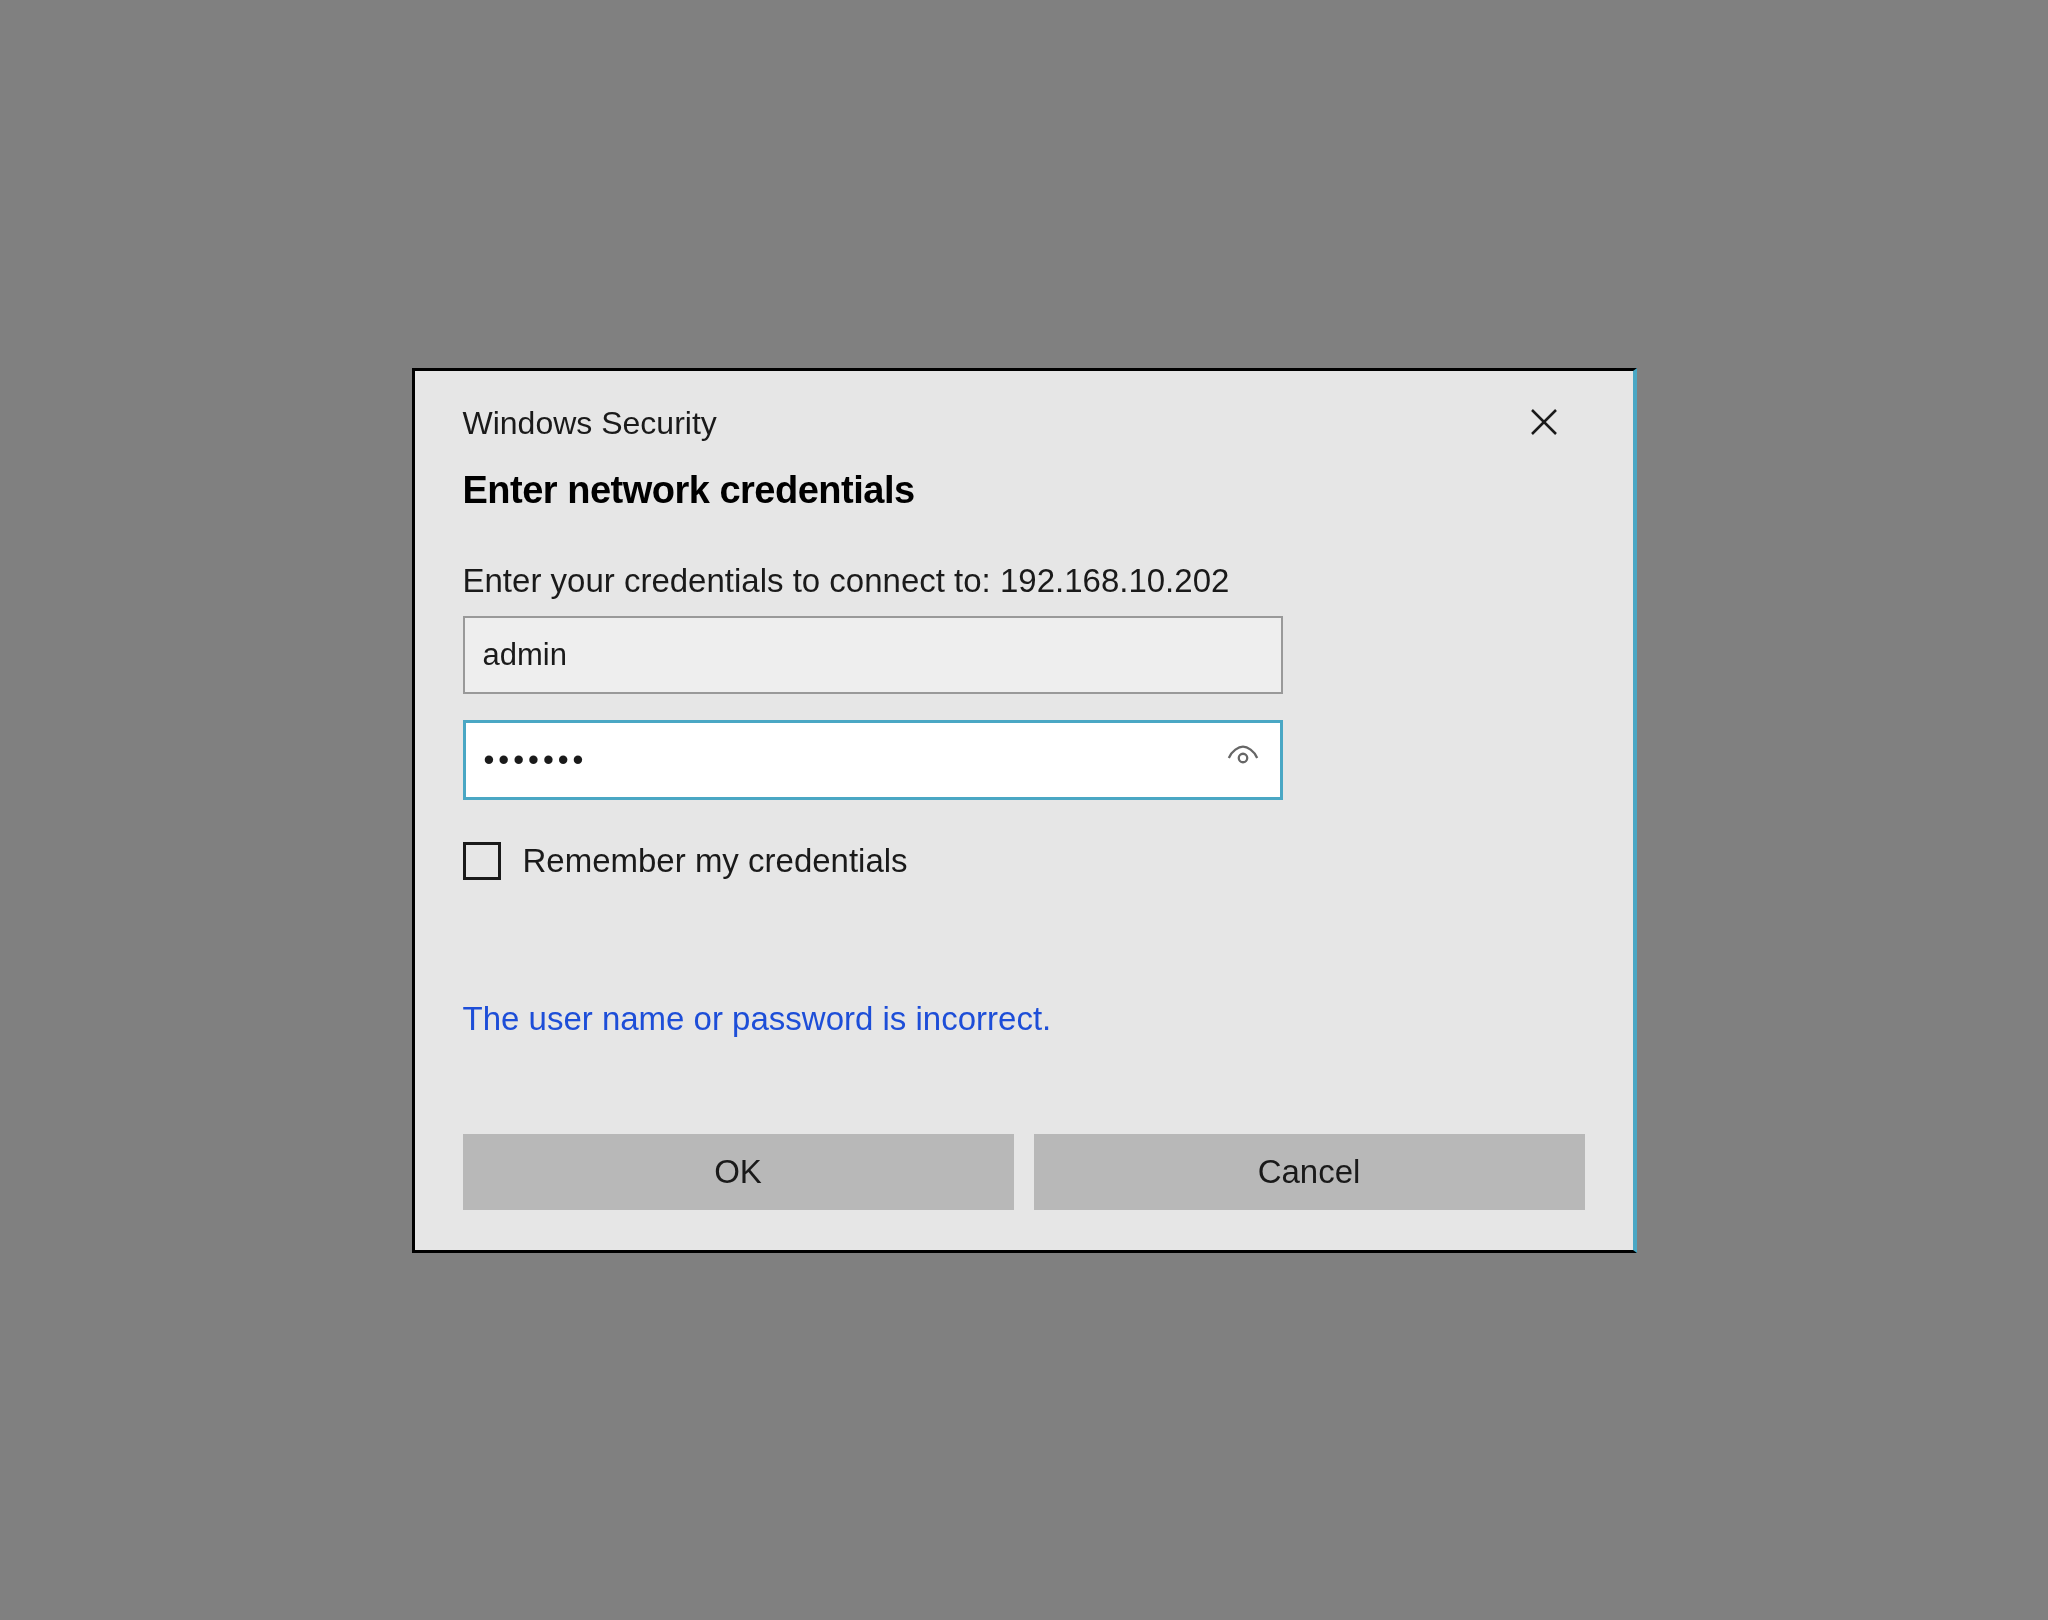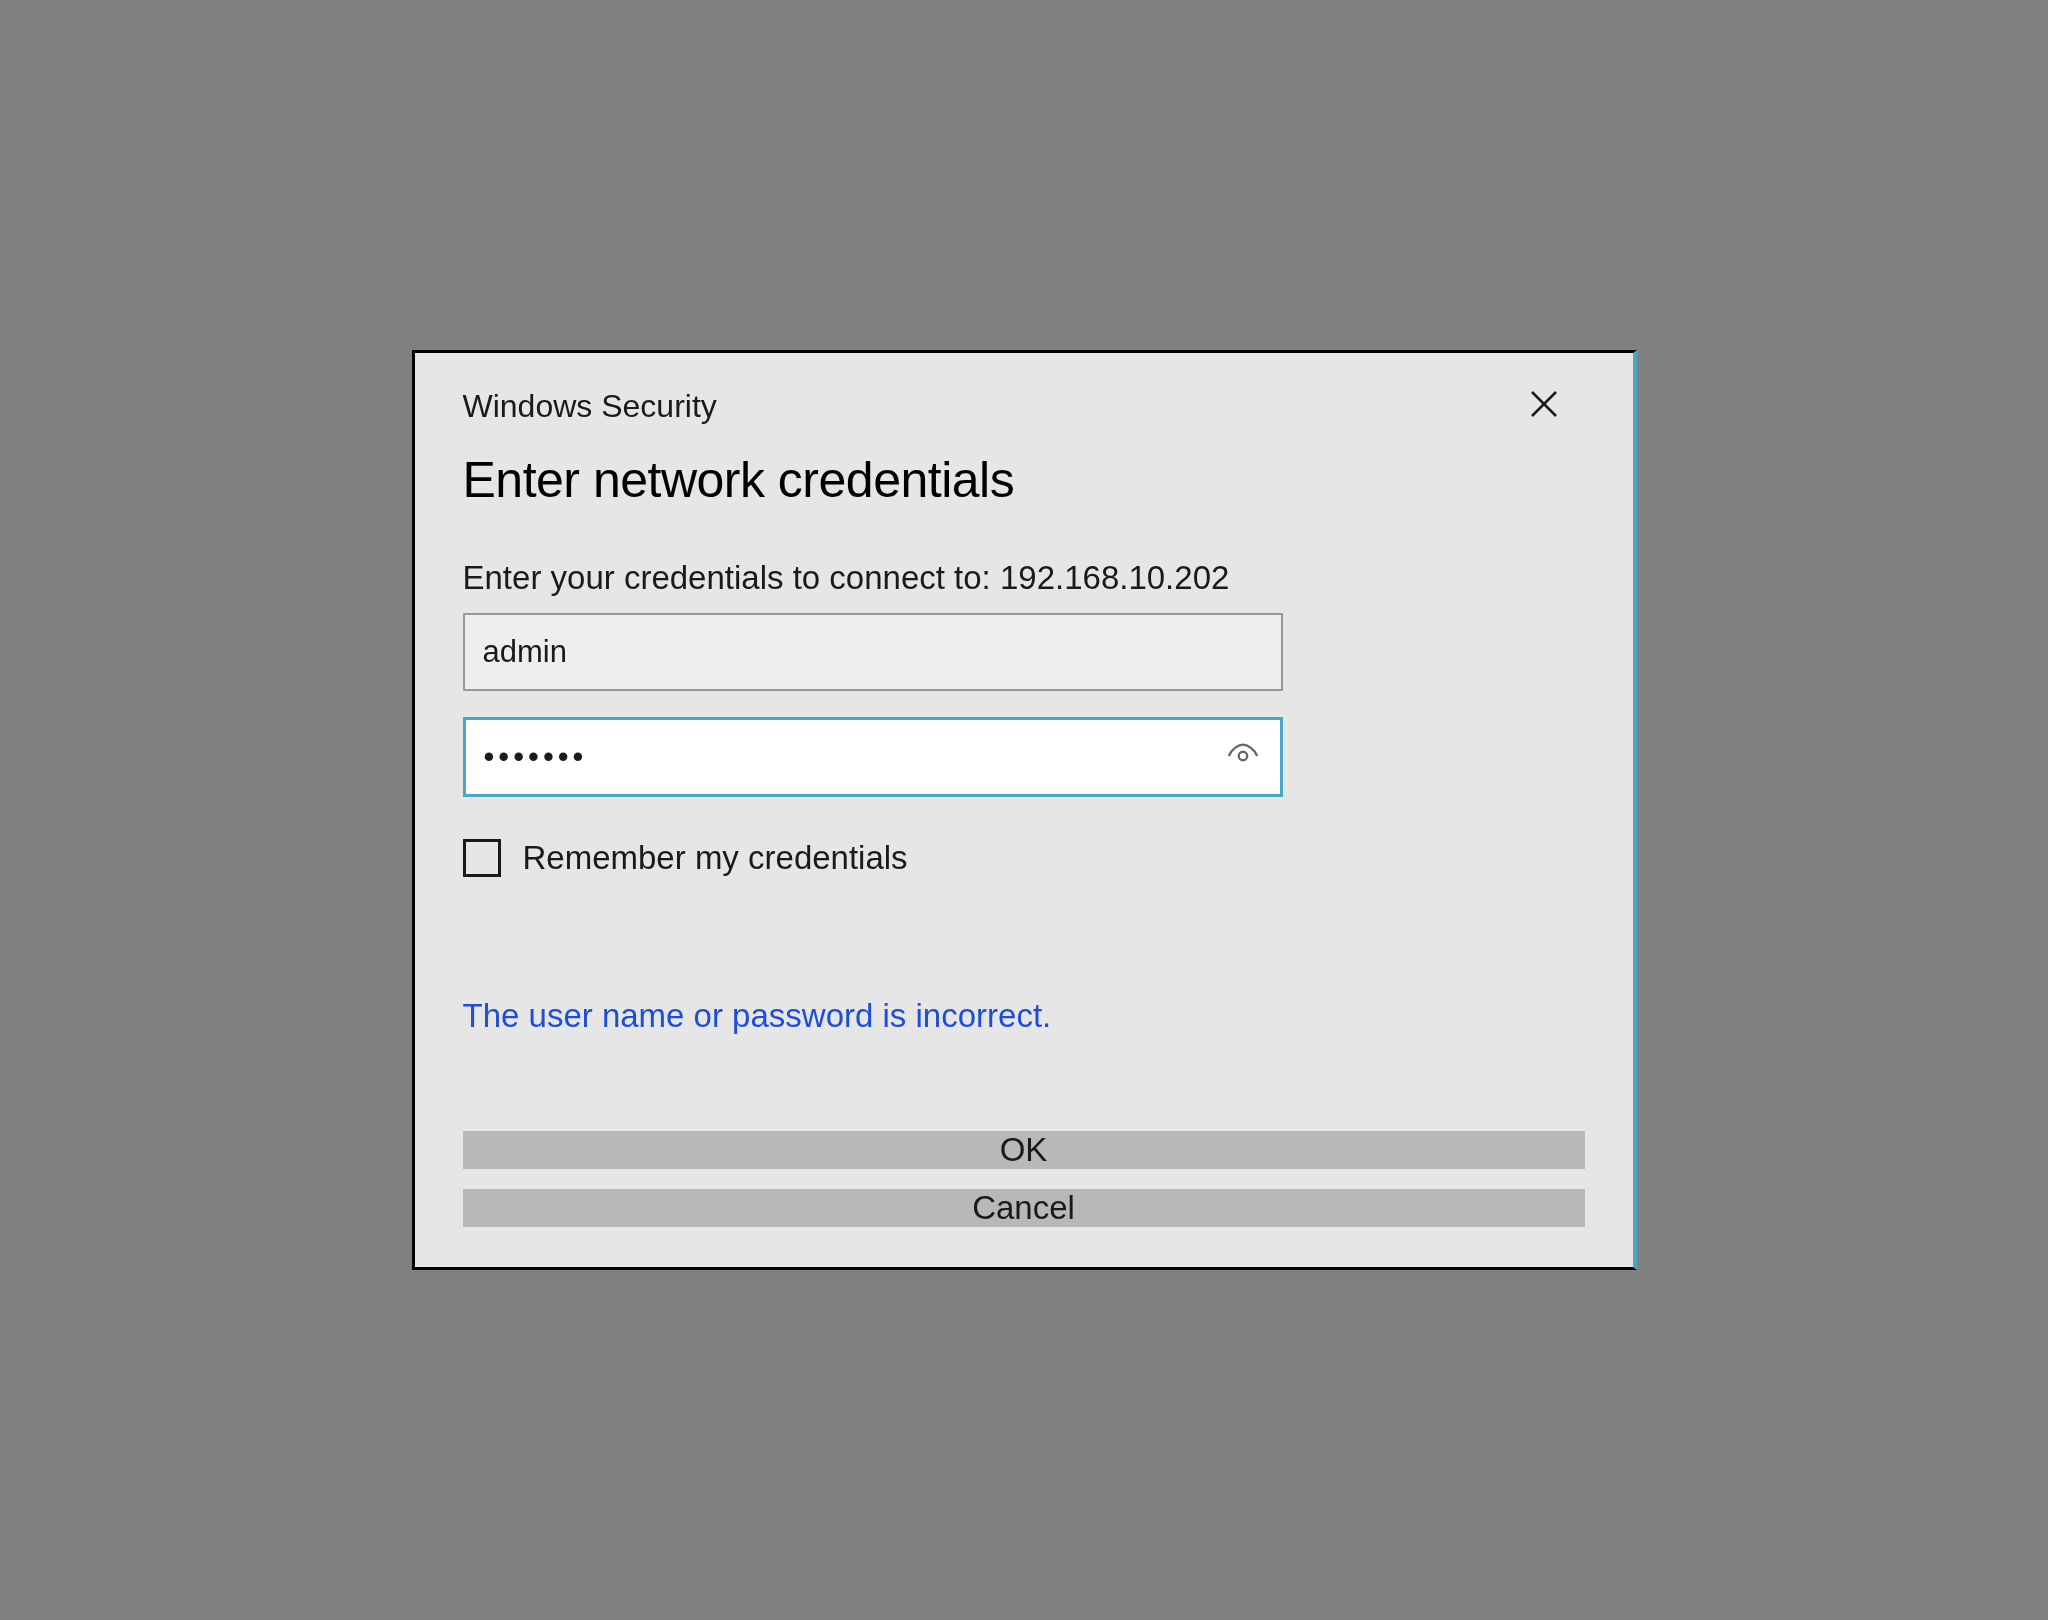--- a/index.html
+++ b/index.html
@@ -53,23 +53,23 @@
       border: none;
       line-height: 1;
       font-family: inherit;
     }
 
     .content {
       padding: 10px 48px 40px 48px;
     }
 
     .heading {
-      font-size: 50px;
+      font-size: 38px;
       color: #000000;
-      font-weight: 400;
+      font-weight: 700;
       margin-bottom: 50px;
       letter-spacing: -0.5px;
     }
 
     .subtext {
       font-size: 33px;
       color: #1a1a1a;
     }
 
     .input-group {
@@ -154,21 +154,20 @@
 
     .error-text {
       font-size: 33px;
       color: #1d4ed8;
       margin-bottom: 96px;
     }
 
     .button-row {
       display: flex;
       gap: 20px;
-      flex-direction: column;
     }
 
     .action-button {
       flex: 1;
       height: 76px;
       background: #b8b8b8;
       border: none;
       font-size: 33px;
       color: #1a1a1a;
       font-family: inherit;

